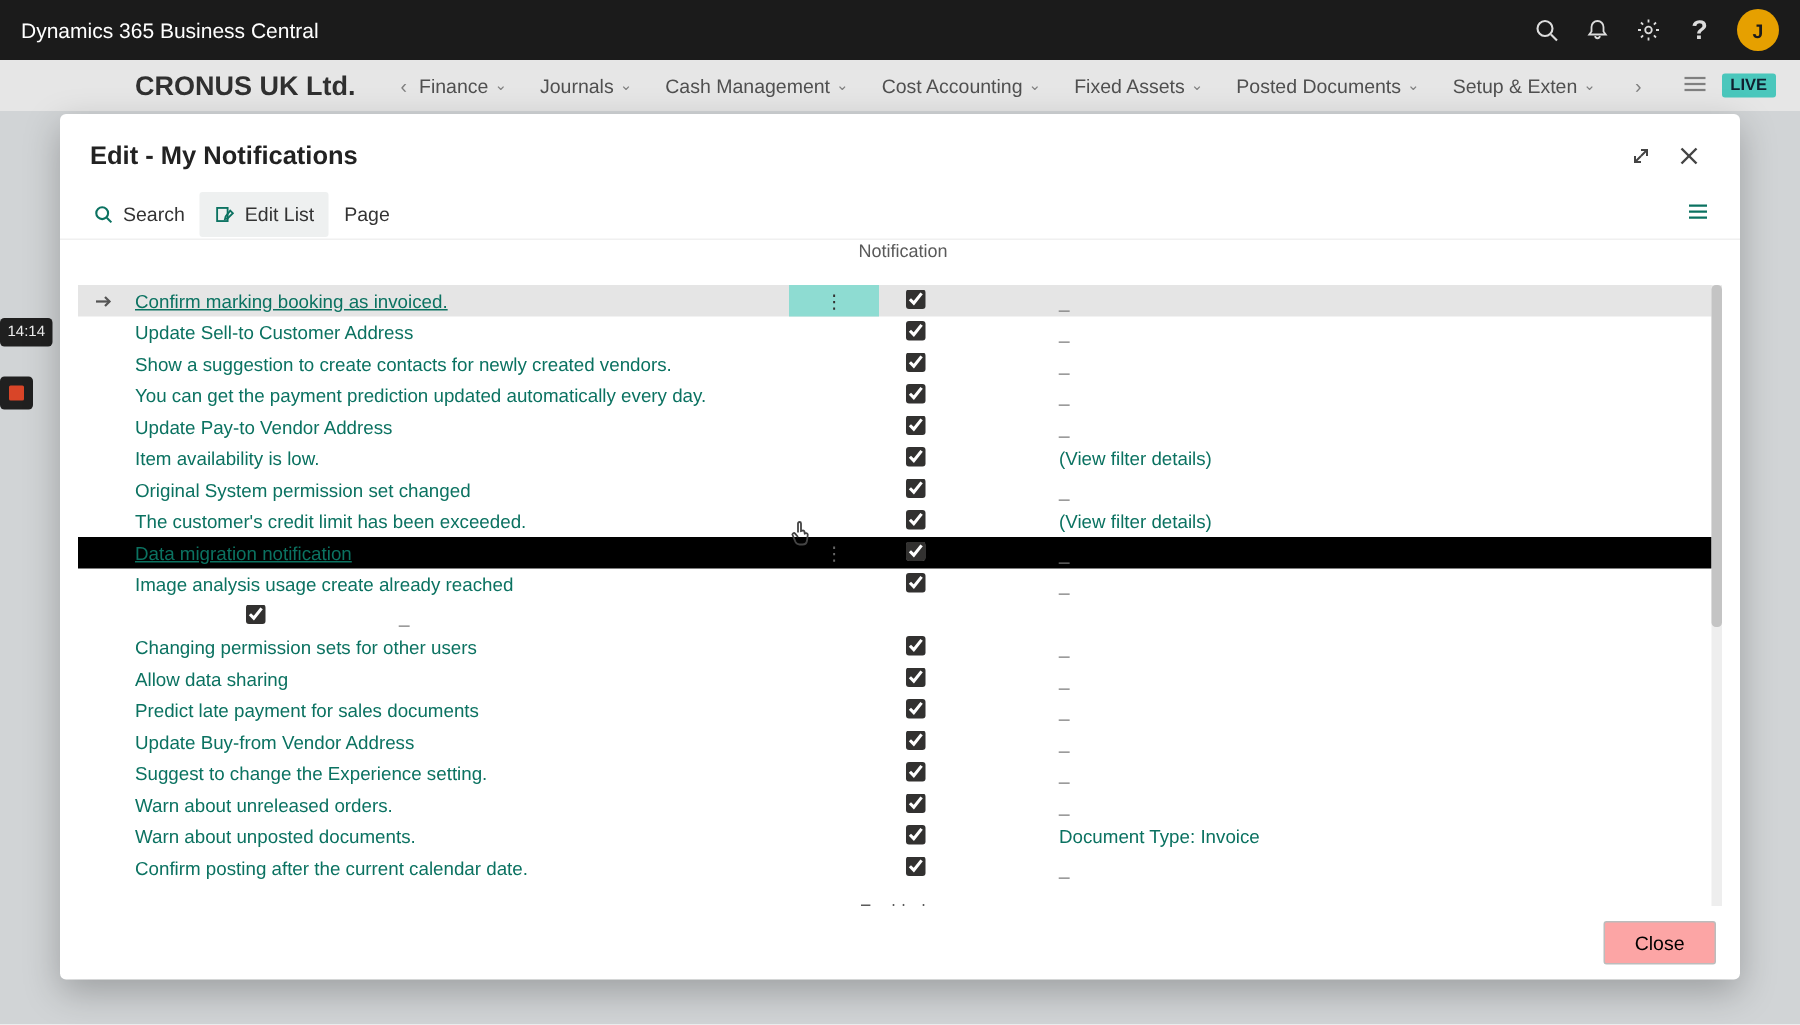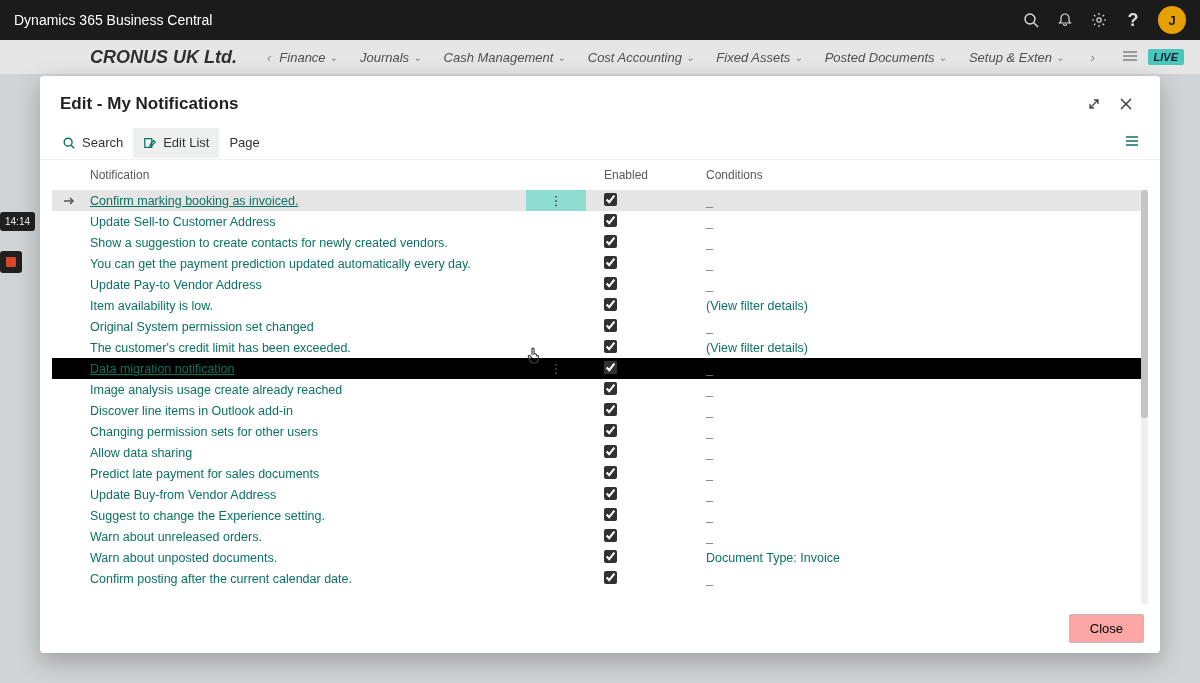--- a/index.html
+++ b/index.html
@@ -7,21 +7,21 @@
 
   
   .appbar { height: 40px; background: #1b1b1b; color: #fff; display: flex; align-items: center; padding: 0 14px; }
   .appbar-title { font-size: 14px; font-weight: 400; }
   .appbar-spacer { flex: 1; }
   .appbar-icon { width: 34px; height: 40px; display: flex; align-items: center; justify-content: center; cursor: pointer; color: #ddd; }
   .appbar-icon svg { width: 16px; height: 16px; }
   .avatar { width: 28px; height: 28px; border-radius: 50%; background: #e6a000; color: #1b1b1b; display: flex; align-items: center; justify-content: center; font-weight: 600; margin-left: 8px; cursor: pointer; }
 
   
-  .navstrip { height: 34px; background: #f5f5f5; display: flex; align-items: center; padding: 0 16px 0 90px; color: #555; font-size: 13px; position: relative; font-style: italic; }
+  .navstrip { height: 34px; background: #f5f5f5; display: flex; align-items: center; padding: 0 16px 0 90px; color: #555; font-size: 13px; position: relative; }
   .company { font-size: 18px; font-weight: 600; color: #333; margin-right: 30px; }
   .nav-item { display: flex; align-items: center; margin-right: 22px; cursor: pointer; color: #555; }
   .nav-item .chev { margin-left: 4px; font-size: 10px; color: #888; }
   .nav-prev { margin-right: 8px; color: #888; }
   .nav-next { margin-left: 4px; color: #888; }
   .nav-menu { margin-left: auto; margin-right: 10px; color: #888; }
   .live-badge { background: #4fd4c8; color: #123; font-size: 11px; font-weight: 600; padding: 2px 6px; border-radius: 2px; }
 
   
   .modal-backdrop { position: absolute; inset: 40px 0 0 0; background: rgba(0,0,0,.06); }
@@ -36,21 +36,21 @@
   .tool.active { background: #eef0f0; }
   .tool .ticon { width: 14px; height: 14px; margin-right: 6px; }
   .tool.search .ticon { color: #0b7261; }
   .tool.editlist .ticon { color: #0b7261; }
   .toolbar-spacer { flex: 1; }
   .tool-right { color: #0b7261; cursor: pointer; padding: 0 8px; }
   .tool-right svg { width: 16px; height: 16px; }
 
   
   .grid-wrap { flex: 1; overflow: auto; position: relative; padding: 0 12px; }
-  .grid-head { display: flex; align-items: center; height: 30px; color: #5a5a5a; font-size: 12px; }
+  .grid-head { display: flex; align-items: center; height: 30px; color: #5a5a5a; font-size: 12px; flex-direction: column; }
   .col-indicator { width: 34px; }
   .col-notif { flex: 0 0 440px; padding-left: 4px; }
   .col-more { width: 60px; }
   .col-enabled { width: 90px; text-align: left; padding-left: 18px; }
   .col-cond { flex: 1; padding-left: 30px; }
 
   .row { display: flex; align-items: center; height: 21px; font-size: 12.5px; }
   .row .col-indicator { display: flex; justify-content: center; color: #666; }
   .row .link { color: #0b7261; text-decoration: none; cursor: pointer; white-space: nowrap; }
   .row .link.underline { text-decoration: underline; }
@@ -302,21 +302,20 @@
           <div class="col-indicator"></div>
           <div class="col-notif"><a class="link">Image analysis usage create already reached</a></div>
           <div class="col-more">
             <div class="more">⋮</div>
           </div>
           <div class="col-enabled"><input type="checkbox" checked="" style=""></div>
           <div class="col-cond"><span class="cond dash">_</span></div>
         </div>
         <div class="row">
           <div class="col-indicator"></div>
-          <div class="col-notif"><a class="link">Discover line items in Outlook add-in</a></div>
           <div class="col-more">
             <div class="more">⋮</div>
           </div>
           <div class="col-enabled"><input type="checkbox" checked="" style=""></div>
           <div class="col-cond"><span class="cond dash">_</span></div>
         </div>
         <div class="row">
           <div class="col-indicator"></div>
           <div class="col-notif"><a class="link">Changing permission sets for other users</a></div>
           <div class="col-more">

